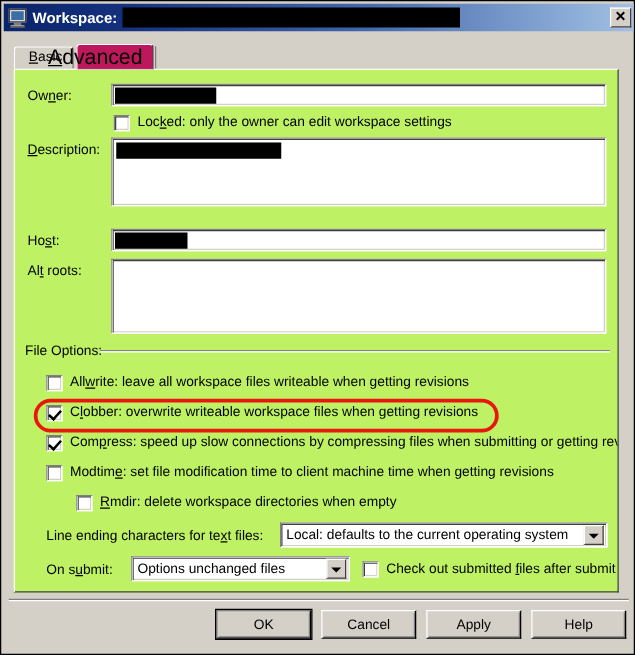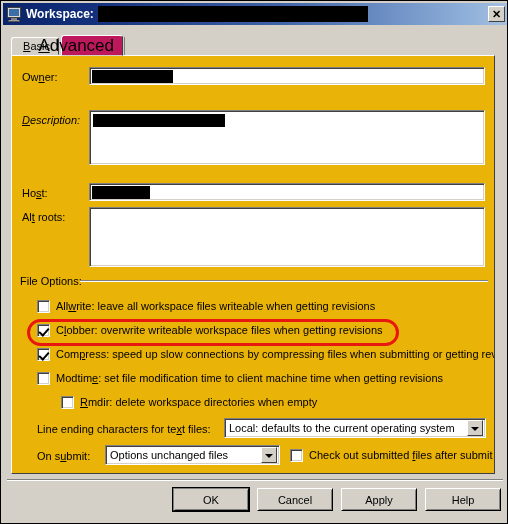--- a/index.html
+++ b/index.html
@@ -152,21 +152,21 @@
 
   
   .tabpage {
     position: absolute;
     left: 10px; top: 54px;
     width: 484px;
     height: 419px;
     box-sizing: border-box;
     border: 1px solid;
     border-color: #ffffff #404040 #404040 #ffffff;
-    background: #eab308;
+    background: #bef264;
     overflow: hidden;
   }
 
   
   .lbl {
     position: absolute;
     font-size: 11px;
     color: #000000;
     white-space: nowrap;
   }
@@ -339,22 +339,28 @@
 
   <div class="tabpage">
 
     <div class="lbl" style="left:10px; top:15px;">
       Ow<span class="acc">n</span>er:
     </div>
     <div class="textbox" style="left:77px; top:11px; width:396px; height:18px;">
       <div class="redact" style="left:2px; top:2px; width:81px; height:13px;"></div>
     </div>
 
-
-    <div class="lbl" style="left:10px; top:58px;font-style:italic;">
+    <div class="cb-row" style="left:79px; top:35px;">
+      <div class="cbox"></div>
+      <div class="cb-label">
+        Loc<span class="acc">k</span>ed: only the owner can edit workspace settings
+      </div>
+    </div>
+
+    <div class="lbl" style="left:10px; top:58px;">
       <span class="acc">D</span>escription:
     </div>
     <div class="textbox" style="left:77px; top:54px; width:396px; height:55px;">
       <div class="redact" style="left:3px; top:3px; width:132px; height:13px;"></div>
     </div>
 
     <div class="lbl" style="left:10px; top:131px;">
       Ho<span class="acc">s</span>t:
     </div>
     <div class="textbox" style="left:77px; top:127px; width:396px; height:18px;">

